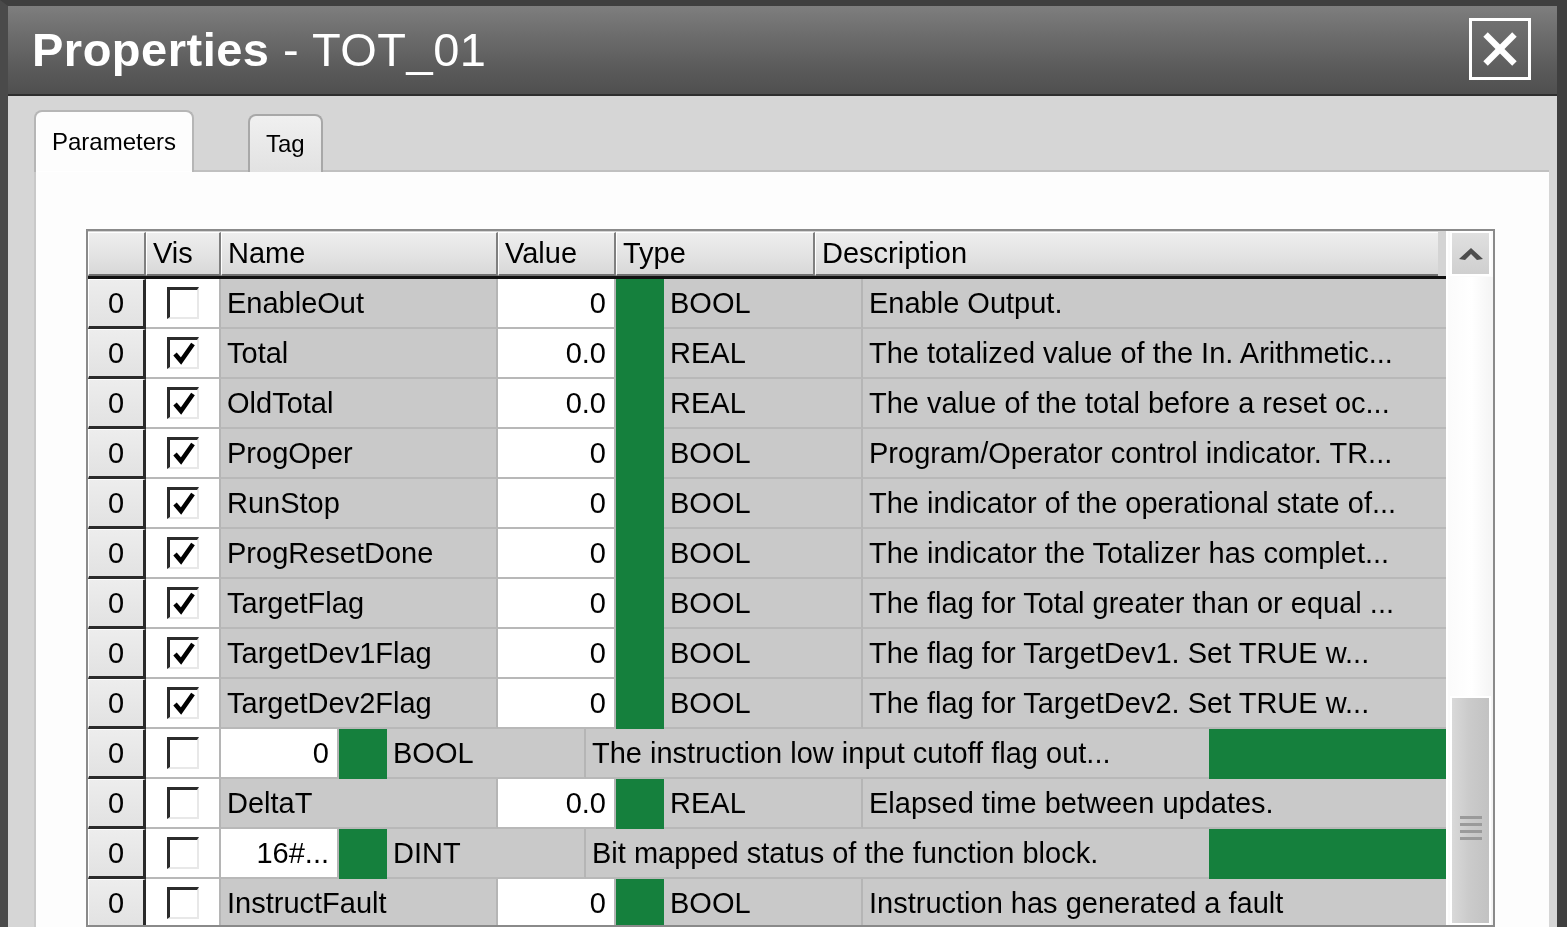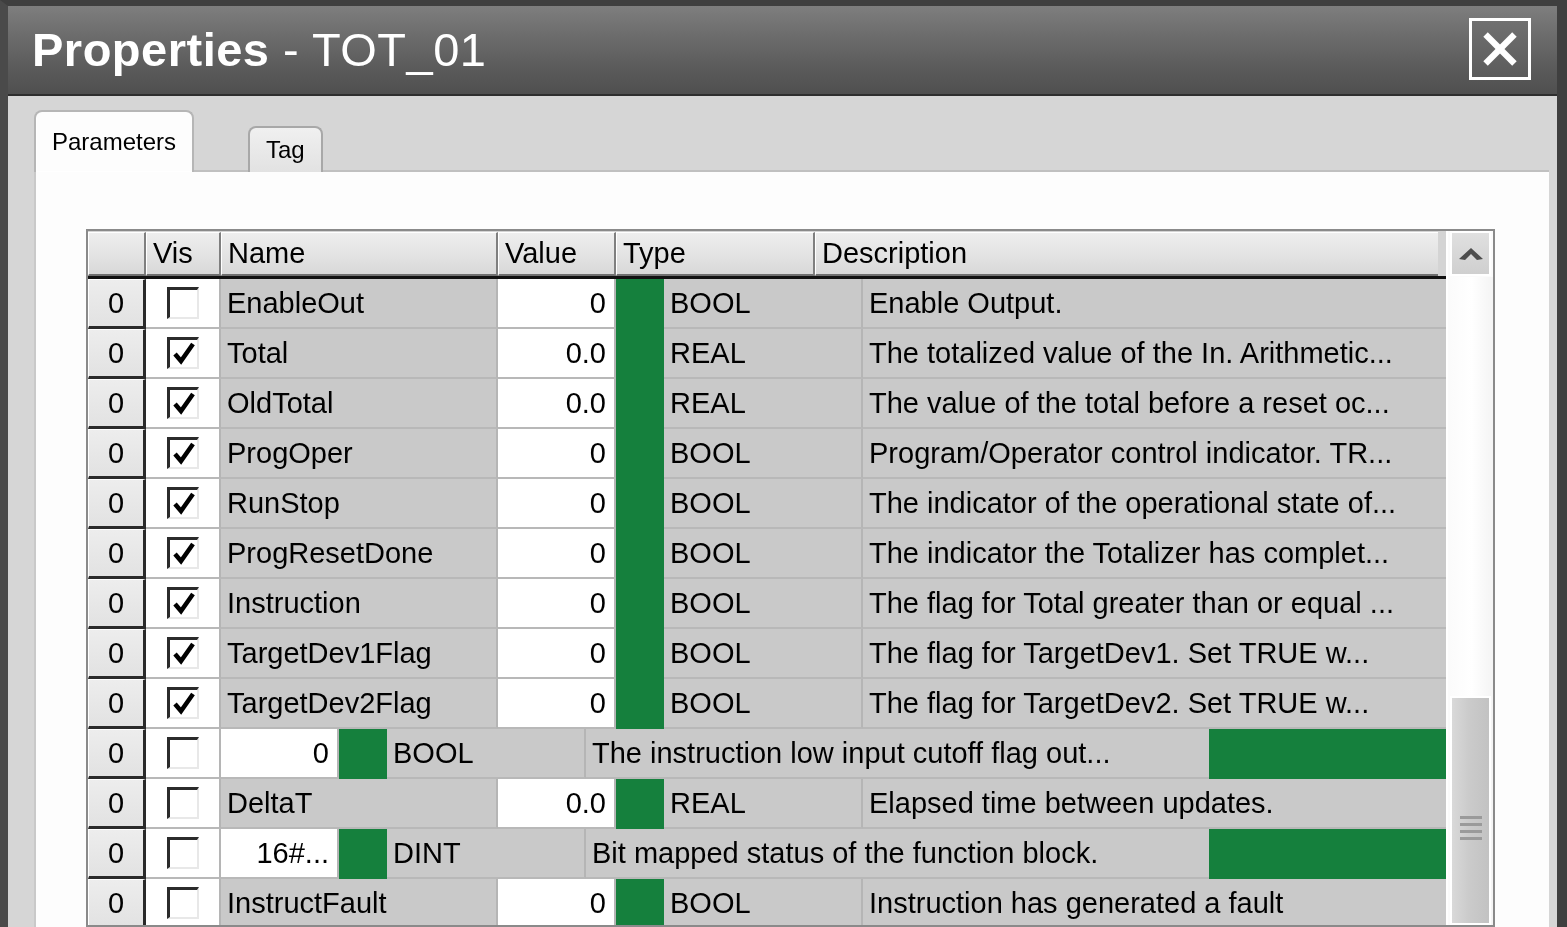--- a/index.html
+++ b/index.html
@@ -92,21 +92,21 @@
   .tab.active {
     left: 0;
     height: 62px;
     background: #fdfdfd;
     border-color: #b6b6b6;
     z-index: 3;
     box-shadow: 1px -1px 0 #ffffff inset;
   }
   .tab.inactive {
     left: 214px;
-    height: 46px;
+    height: 58px;
     background: linear-gradient(to bottom, #f0f0f0 0%, #e2e2e2 100%);
     border-color: #a8a8a8;
     z-index: 2;
   }
 
   
   .tabpage {
     position: absolute;
     left: 26px;
     top: 164px;
@@ -400,21 +400,21 @@
             </div>
             <div class="row body">
               <div class="cell c-rowhdr rowhdr">0</div>
               <div class="cell c-vis vis">
                 <span class="checkbox">
                   <svg viewBox="0 0 24 24">
                     <polyline points="3,12 9,19 21,2" fill="none" stroke="#000000" stroke-width="4.5" stroke-linecap="butt" stroke-linejoin="miter"></polyline>
                   </svg>
                 </span>
               </div>
-              <div class="cell c-name">Instruction</div>
+              <div class="cell c-name">TargetFlag</div>
               <div class="cell c-value value">0</div>
               <div class="cell c-type">BOOL</div>
               <div class="cell c-desc">The flag for Total greater than or equal ...</div>
             </div>
             <div class="row body">
               <div class="cell c-rowhdr rowhdr">0</div>
               <div class="cell c-vis vis">
                 <span class="checkbox">
                   <svg viewBox="0 0 24 24">
                     <polyline points="3,12 9,19 21,2" fill="none" stroke="#000000" stroke-width="4.5" stroke-linecap="butt" stroke-linejoin="miter"></polyline>

